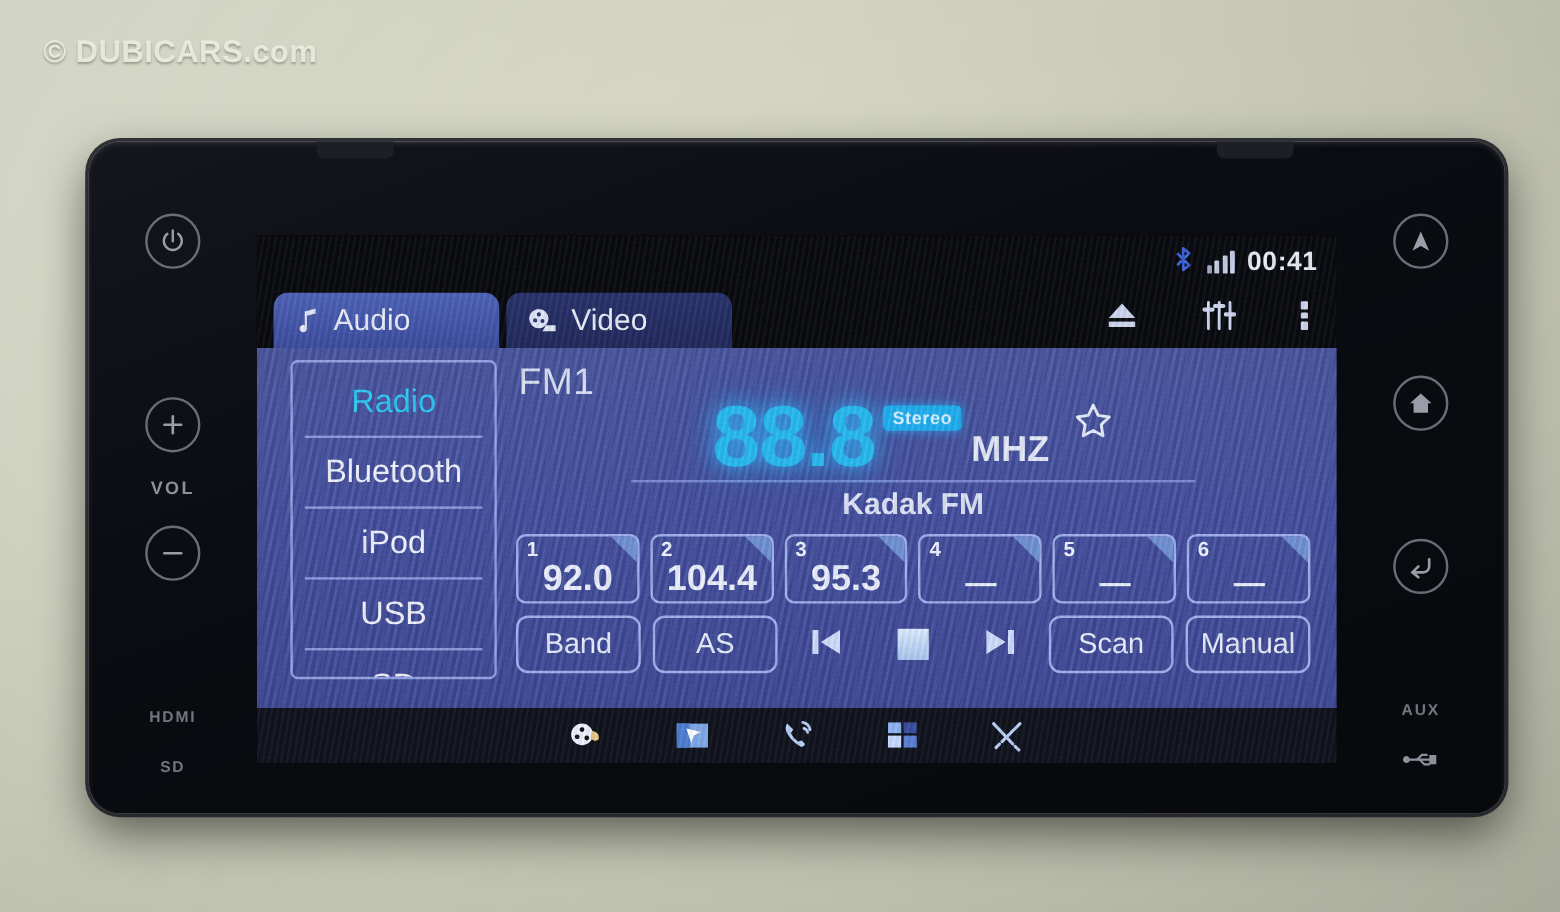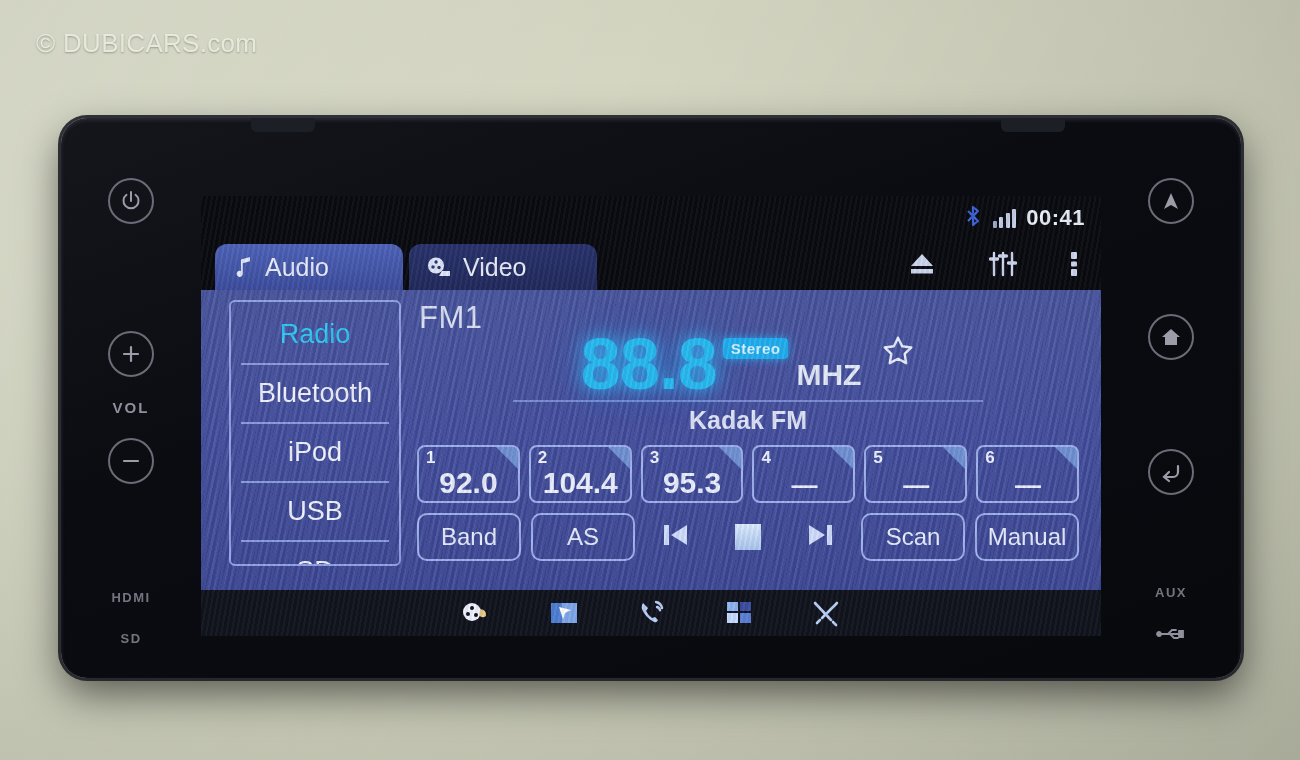--- a/index.html
+++ b/index.html
@@ -24,31 +24,31 @@
     content: "";
     position: absolute; inset: 0;
     background: linear-gradient(118deg, rgba(255,255,255,.18) 0%, rgba(255,255,255,0) 38%, rgba(0,0,0,.10) 100%);
     pointer-events: none;
   }
 
   .watermark {
     position: absolute;
     left: 36px; top: 28px;
     font-size: 26px;
-    font-weight: normal;
+    font-weight: bold;
     letter-spacing: .3px;
     color: rgba(238,240,228,.88);
     text-shadow: 0 1px 2px rgba(80,84,64,.45);
     z-index: 40;
   }
 
   
   #headunit {
     position: absolute;
-    left: 61px; top: 118px;
+    left: 74px; top: 118px;
     width: 1180px; height: 560px;
     border-radius: 26px;
     background: linear-gradient(160deg, #15161c 0%, #0b0c11 40%, #08090d 100%);
     box-shadow:
       0 0 0 3px rgba(30,32,40,.9),
       0 16px 40px rgba(0,0,0,.55),
       inset 0 2px 4px rgba(120,125,140,.25);
     z-index: 20;
   }
   

